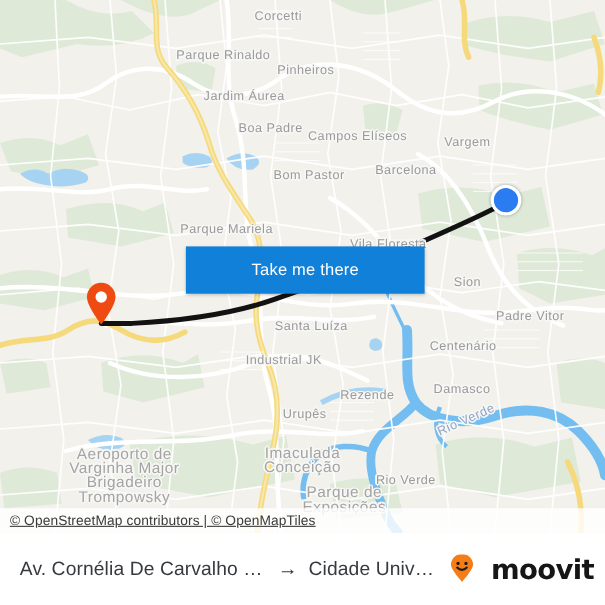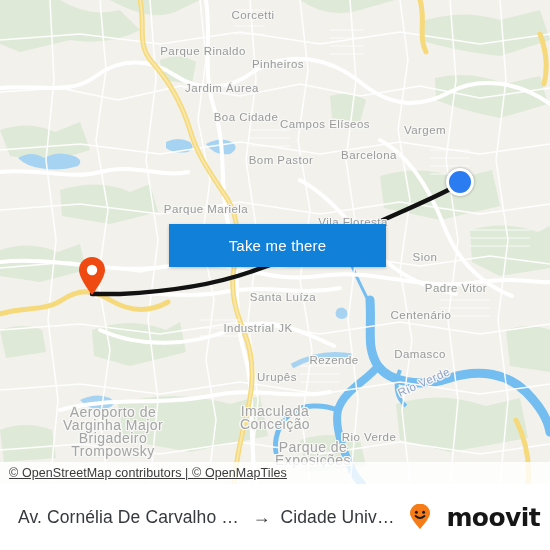--- a/index.html
+++ b/index.html
@@ -215,29 +215,29 @@
 
       <path d="M456,186 C430,200 400,212 370,226 C330,244 290,258 250,272
                C210,286 160,292 120,294 C108,294 98,294 92,294" fill="none" stroke="#121212" stroke-width="4.5" stroke-linecap="round" stroke-linejoin="round"></path>
     </svg>
 
     <div id="labels">
         <div class="lbl" style="left: 253px; top: 15px;">Corcetti</div>
         <div class="lbl" style="left: 203px; top: 51px;">Parque Rinaldo</div>
         <div class="lbl" style="left: 278px; top: 64px;">Pinheiros</div>
         <div class="lbl" style="left: 222px; top: 88px;">Jardim Áurea</div>
-        <div class="lbl" style="left: 246px; top: 117px;">Boa Cidade</div>
+        <div class="lbl" style="left: 246px; top: 117px;">Boa Padre</div>
         <div class="lbl" style="left: 325px; top: 124px;">Campos Elíseos</div>
         <div class="lbl" style="left: 425px; top: 130px;">Vargem</div>
         <div class="lbl" style="left: 281px; top: 160px;">Bom Pastor</div>
         <div class="lbl" style="left: 369px; top: 155px;">Barcelona</div>
         <div class="lbl" style="left: 206px; top: 209px;">Parque Mariela</div>
         <div class="lbl" style="left: 353px; top: 222px;">Vila Floresta</div>
         <div class="lbl" style="left: 425px; top: 257px;">Sion</div>
-        <div class="lbl" style="left: 456px; top: 288px;">Padre Vitor</div>
+        <div class="lbl" style="left: 482px; top: 288px;">Padre Vitor</div>
         <div class="lbl" style="left: 283px; top: 297px;">Santa Luíza</div>
         <div class="lbl" style="left: 421px; top: 315px;">Centenário</div>
         <div class="lbl" style="left: 258px; top: 328px;">Industrial JK</div>
         <div class="lbl" style="left: 420px; top: 354px;">Damasco</div>
         <div class="lbl" style="left: 334px; top: 360px;">Rezende</div>
         <div class="lbl" style="left: 277px; top: 377px;">Urupês</div>
         <div class="lbl poi" style="left: 275px; top: 418px;">Imaculada
 Conceição</div>
         <div class="lbl" style="left: 369px; top: 437px;">Rio Verde</div>
         <div class="lbl poi" style="left: 313px; top: 454px;">Parque de

